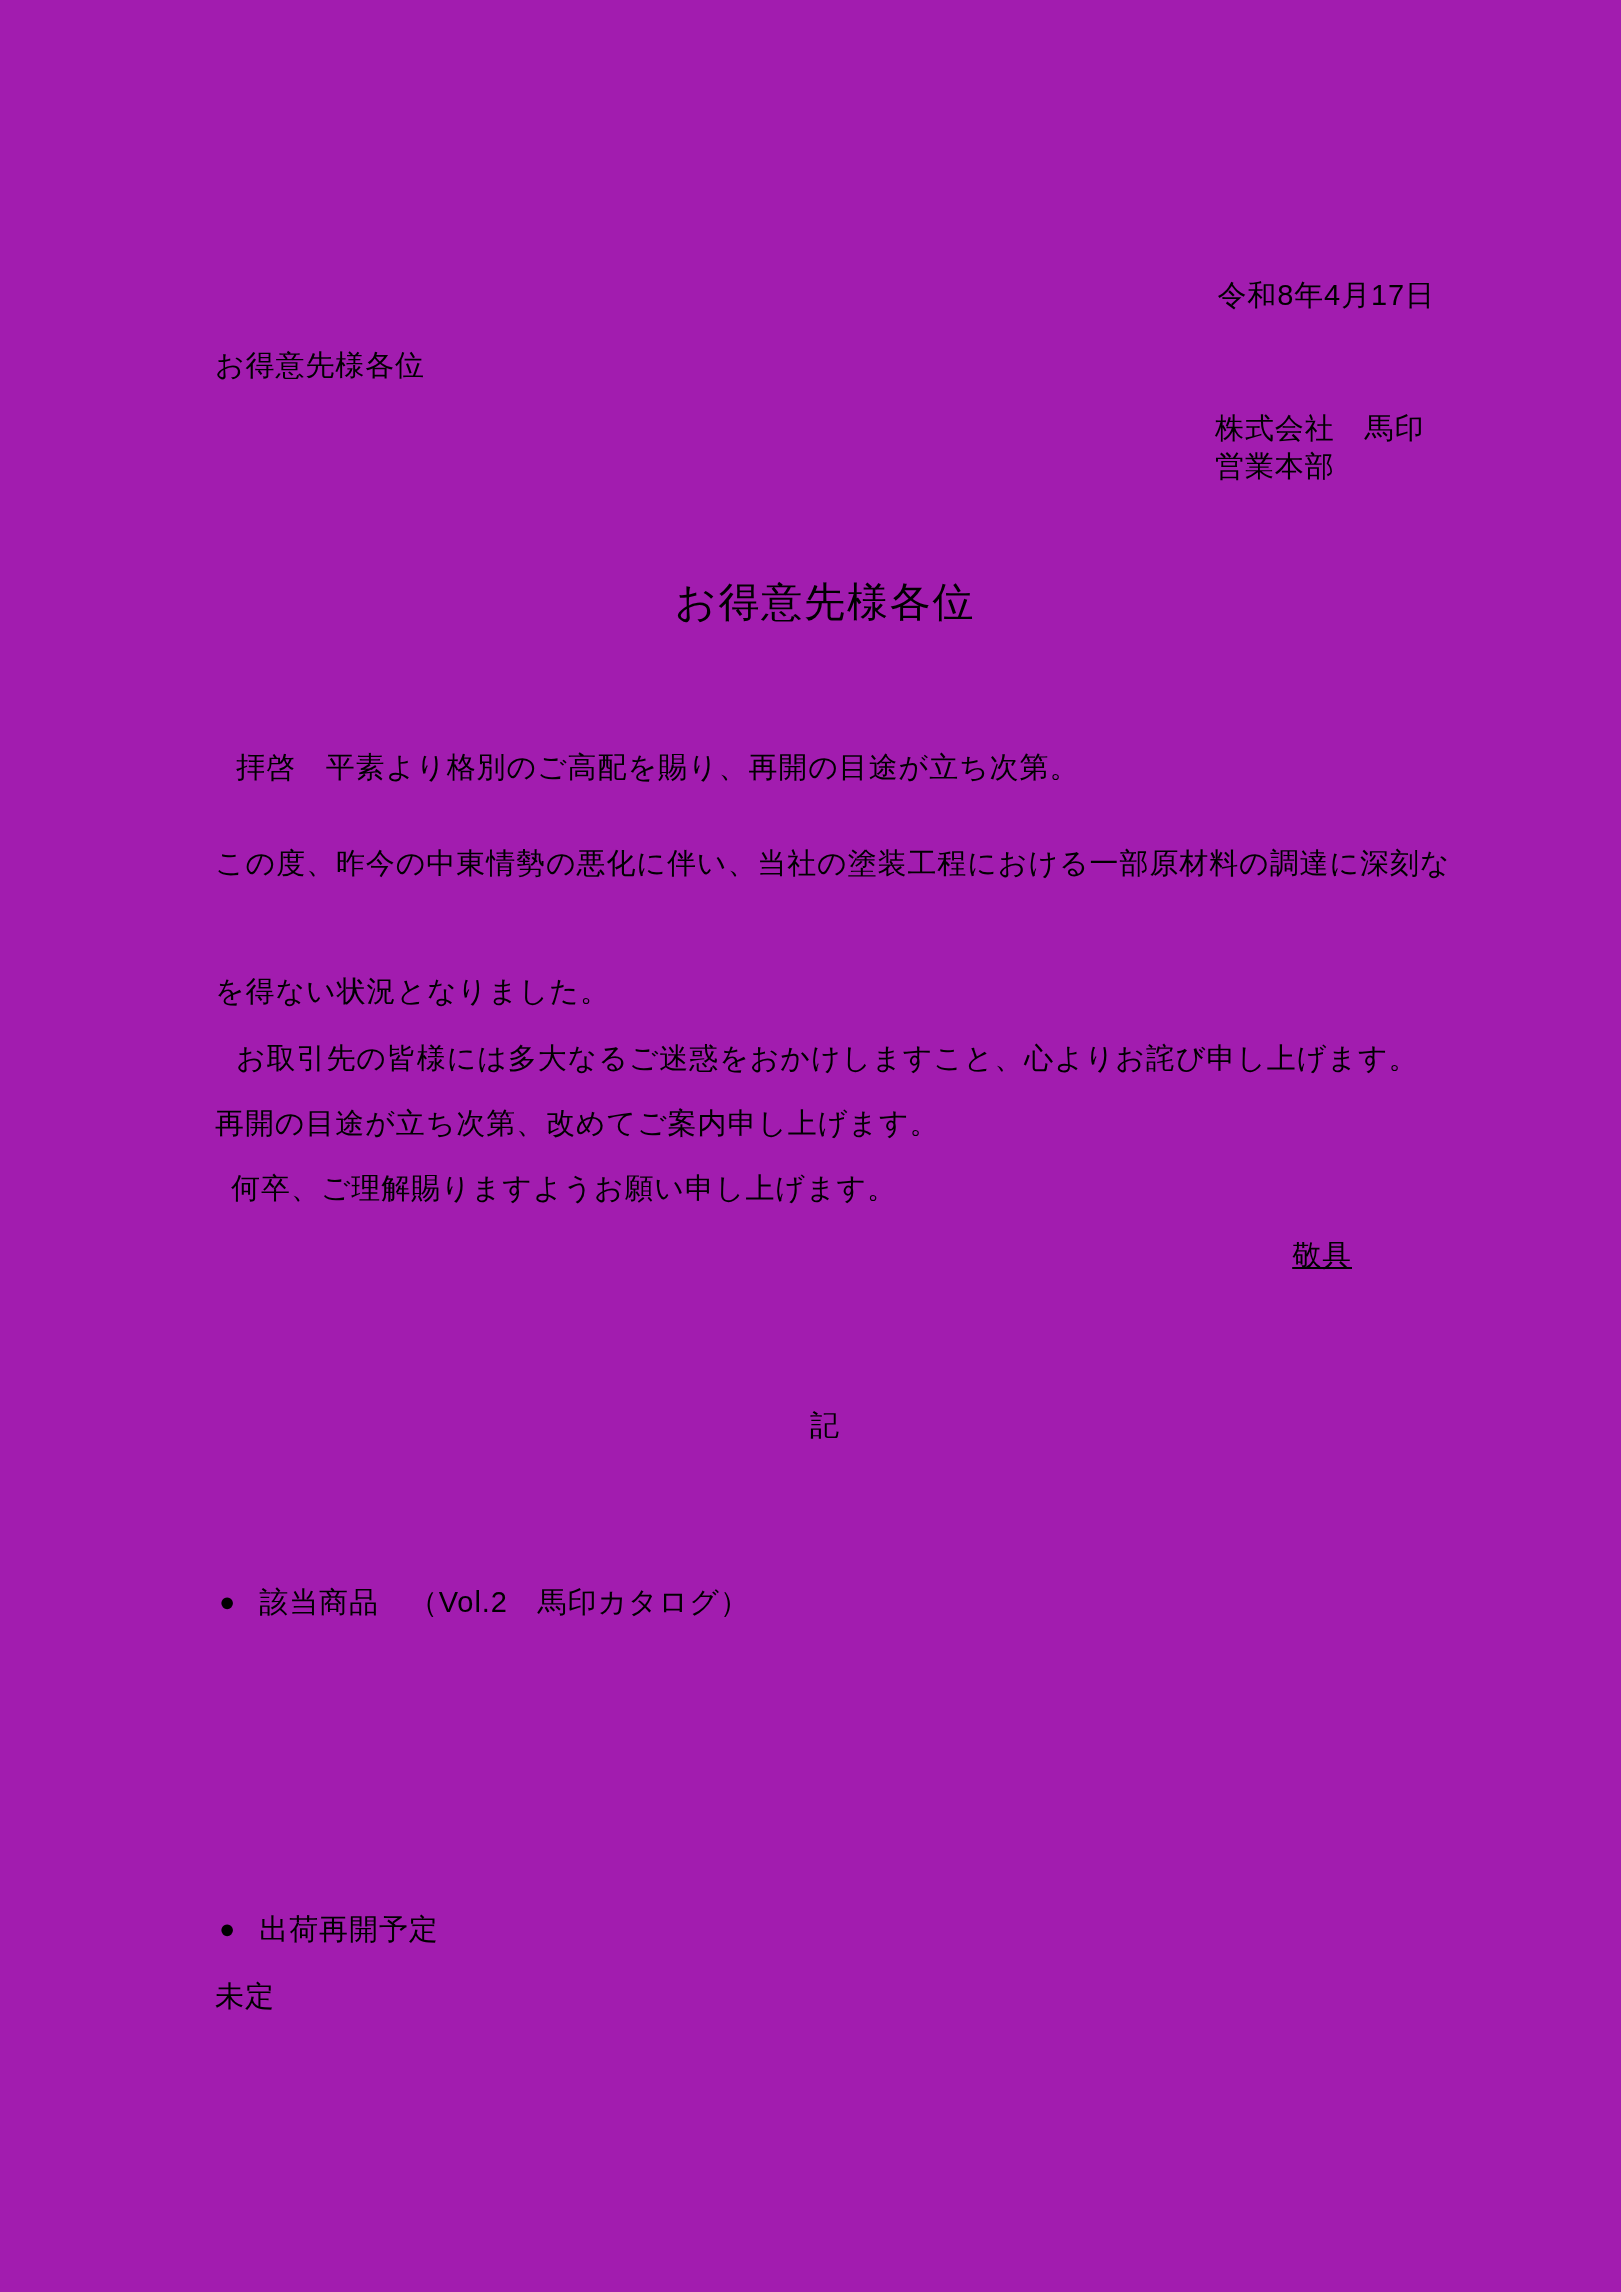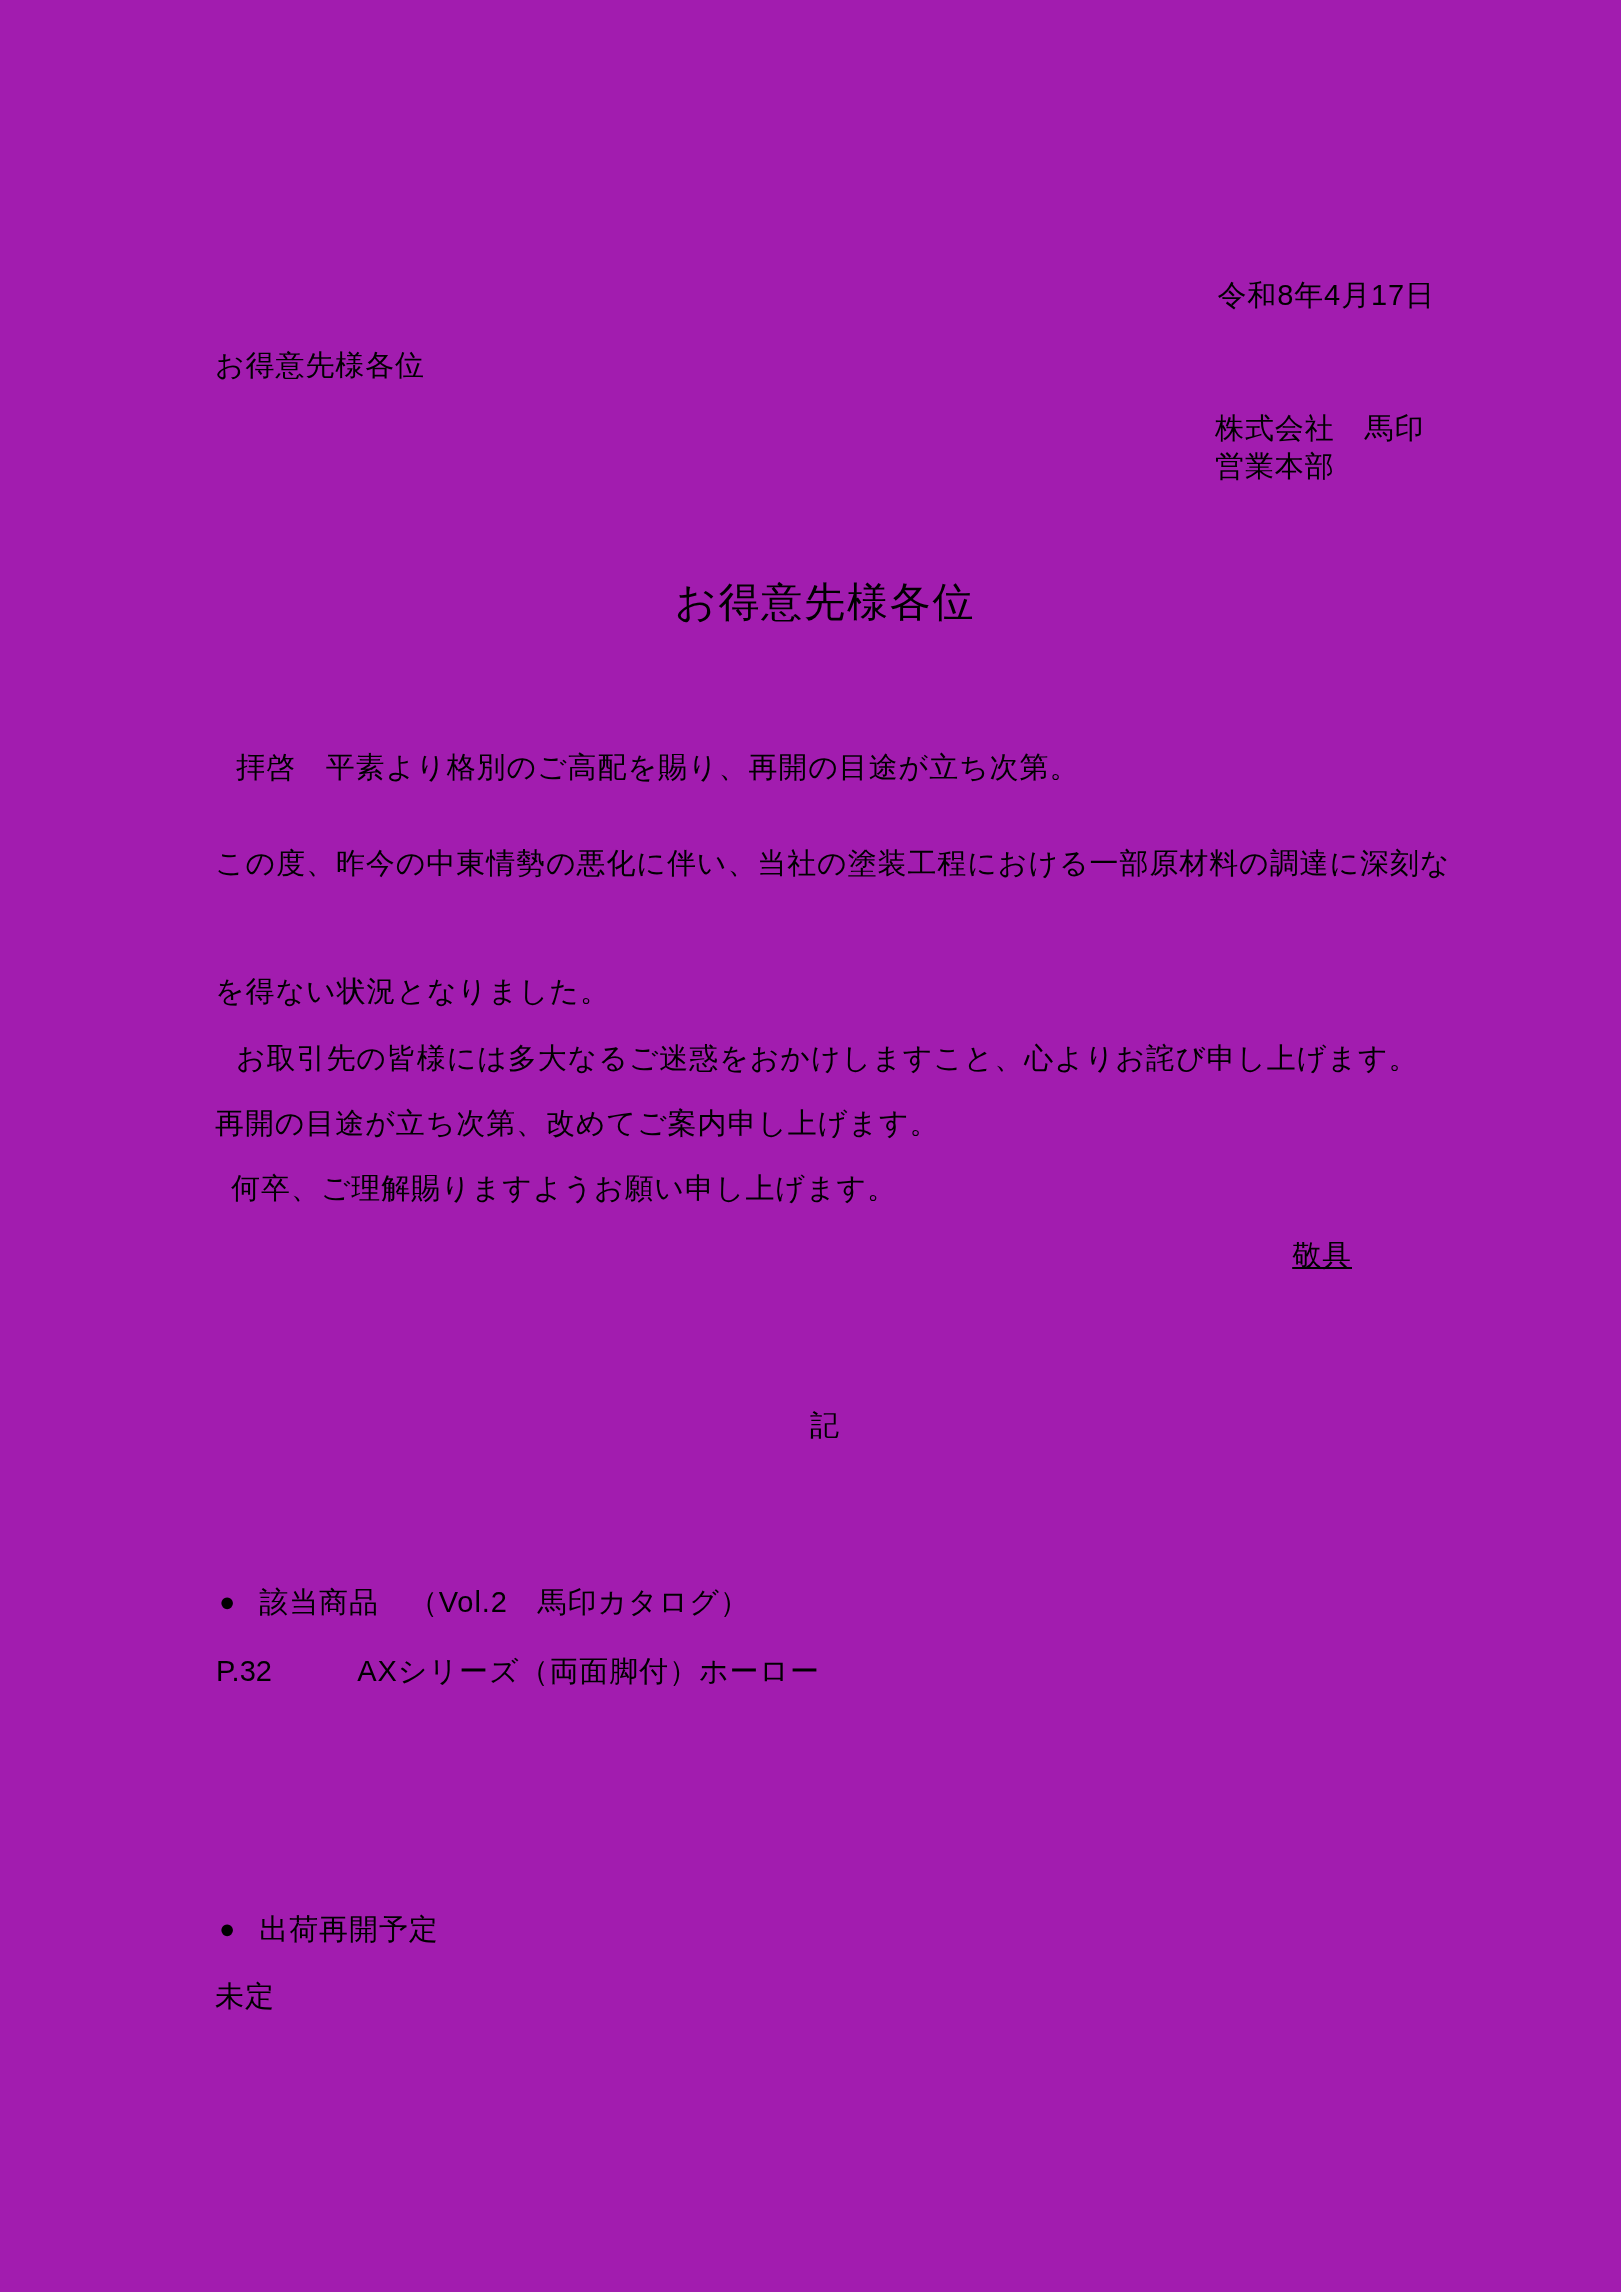--- a/index.html
+++ b/index.html
@@ -120,24 +120,20 @@
 
   <div class="line closing-line">敬具</div>
 
   <div class="line record-marker">記</div>
 
   <div class="line bullet-row products-heading-row">
     <span class="bullet">●</span>
     <span>該当商品　（Vol.2　馬印カタログ）</span>
   </div>
 
-  <div class="line product-row-1">
-    <span class="product-page">P.32</span>
-    <span>AXシリーズ（両面脚付）ホーロー</span>
-  </div>
 
 
   <div class="line bullet-row shipment-heading-row">
     <span class="bullet">●</span>
     <span>出荷再開予定</span>
   </div>
 
   <div class="line shipment-status">未定</div>
 
 </div>

